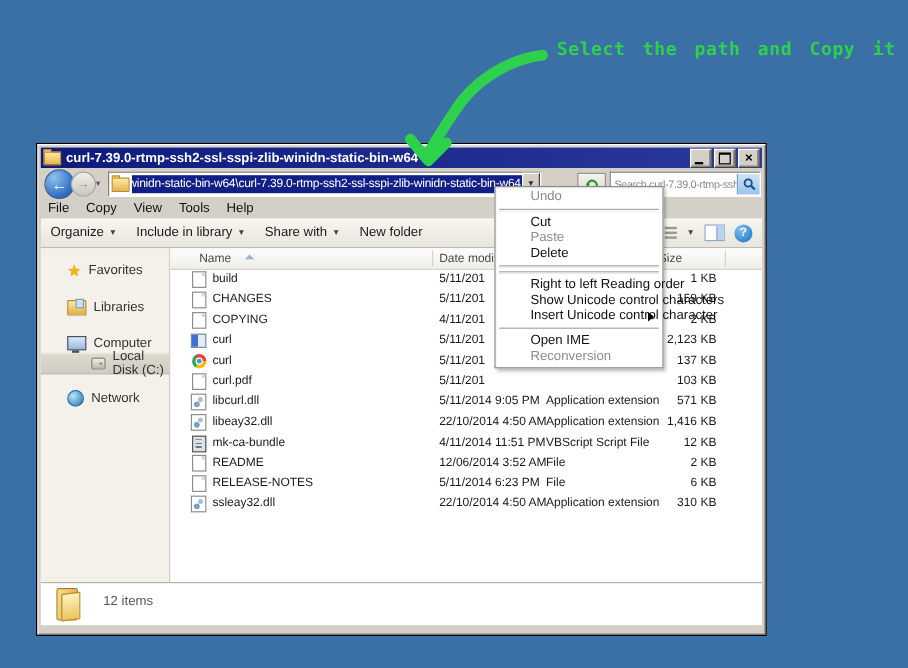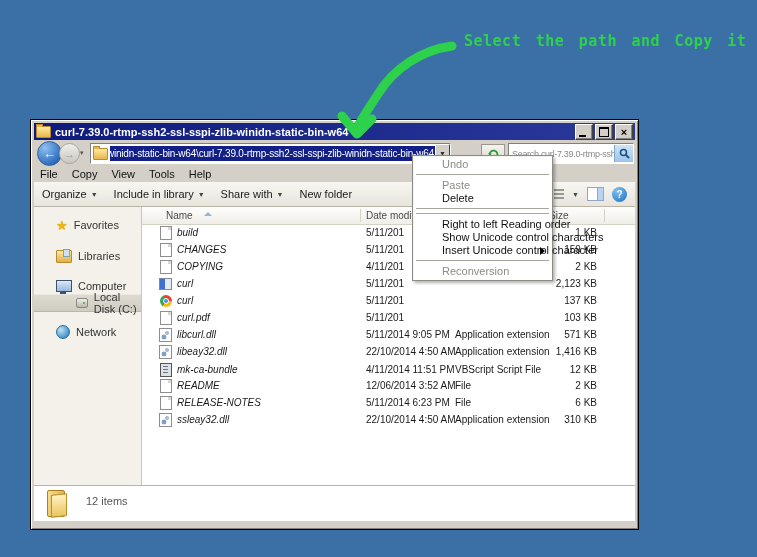--- a/index.html
+++ b/index.html
@@ -70,21 +70,21 @@
   .listheader{position:absolute;left:0;top:0;right:0;height:17px;background:linear-gradient(#fdfdfc,#efeee8);
        border-bottom:1px solid #d5d3c8;font-size:10px;color:#4a4a4a;}
   .hsep{position:absolute;top:2px;bottom:2px;width:1px;background:#d5d3c8;}
   .hname{position:absolute;left:24px;top:3px;} .hdate{position:absolute;left:224px;top:3px;}
   .htype{position:absolute;left:313px;top:3px;} .hsize{position:absolute;left:407px;top:3px;}
   .sortarrow{position:absolute;left:62px;top:5px;width:0;height:0;border-left:4px solid transparent;
        border-right:4px solid transparent;border-bottom:4px solid #9ab4cc;}
   .rows{position:absolute;left:0;top:17px;right:0;bottom:0;}
   .row{position:absolute;left:0;right:0;height:17px;font-size:10px;color:#1a1a1a;}
   .c-icon{position:absolute;left:17px;top:2px;width:13px;height:13px;display:flex;align-items:center;justify-content:center;}
-  .c-name{position:absolute;left:35px;top:3px;white-space:nowrap;font-style:italic;}
+  .c-name{position:absolute;left:35px;top:3px;white-space:nowrap;}
   .c-date{position:absolute;left:224px;top:3px;white-space:nowrap;}
   .c-type{position:absolute;left:313px;top:3px;white-space:nowrap;}
   .c-size{position:absolute;right:38px;top:3px;white-space:nowrap;text-align:right;}
   
   .detailspane{position:absolute;left:3px;right:3px;bottom:8px;height:35px;background:#fff;border-top:1px solid #b8b4a8;}
   .dp-text{position:absolute;left:52px;top:9px;font-size:11px;color:#555;}
   
   #ctxmenu{position:absolute;left:412px;top:155px;width:137px;background:#fff;z-index:40;
        border:1px solid #8c8c84;box-shadow:inset 1px 1px 0 #f4f4f0,2px 2px 3px rgba(0,0,0,.3);
        padding:2px 1px;font-size:11px;color:#111;}
@@ -367,28 +367,30 @@
         <span class="bf-back"></span>
           <span class="bf-front"></span>
       </span>
       <span class="dp-text">12 items</span>
     </div>
   </div>
 
   <div id="ctxmenu">
       <div class="mitem disabled">Undo</div>
       <div class="msep"></div>
+      <div class="mitem">Cut</div>
       <div class="mitem disabled">Paste</div>
       <div class="mitem">Delete</div>
       <div class="msep"></div>
       <div class="msep"></div>
       <div class="mitem">Right to left Reading order</div>
       <div class="mitem">Show Unicode control characters</div>
       <div class="mitem">Insert Unicode control character<span class="marrow"></span></div>
       <div class="msep"></div>
+      <div class="mitem">Open IME</div>
       <div class="mitem disabled">Reconversion</div>
     </div>
 
   <svg id="anno-svg">
     <path d="M 452 46 C 422 50 394 68 378 94 C 369 108 360 121 356 130" fill="none" stroke="#2DD14C" stroke-width="9" stroke-linecap="round"></path>
     <polyline points="342,116 357,134 372,119" fill="none" stroke="#2DD14C" stroke-width="9" stroke-linecap="round" stroke-linejoin="round"></polyline>
   </svg>
   <div id="anno-text">Select the path and Copy it</div>
 
 </div>

